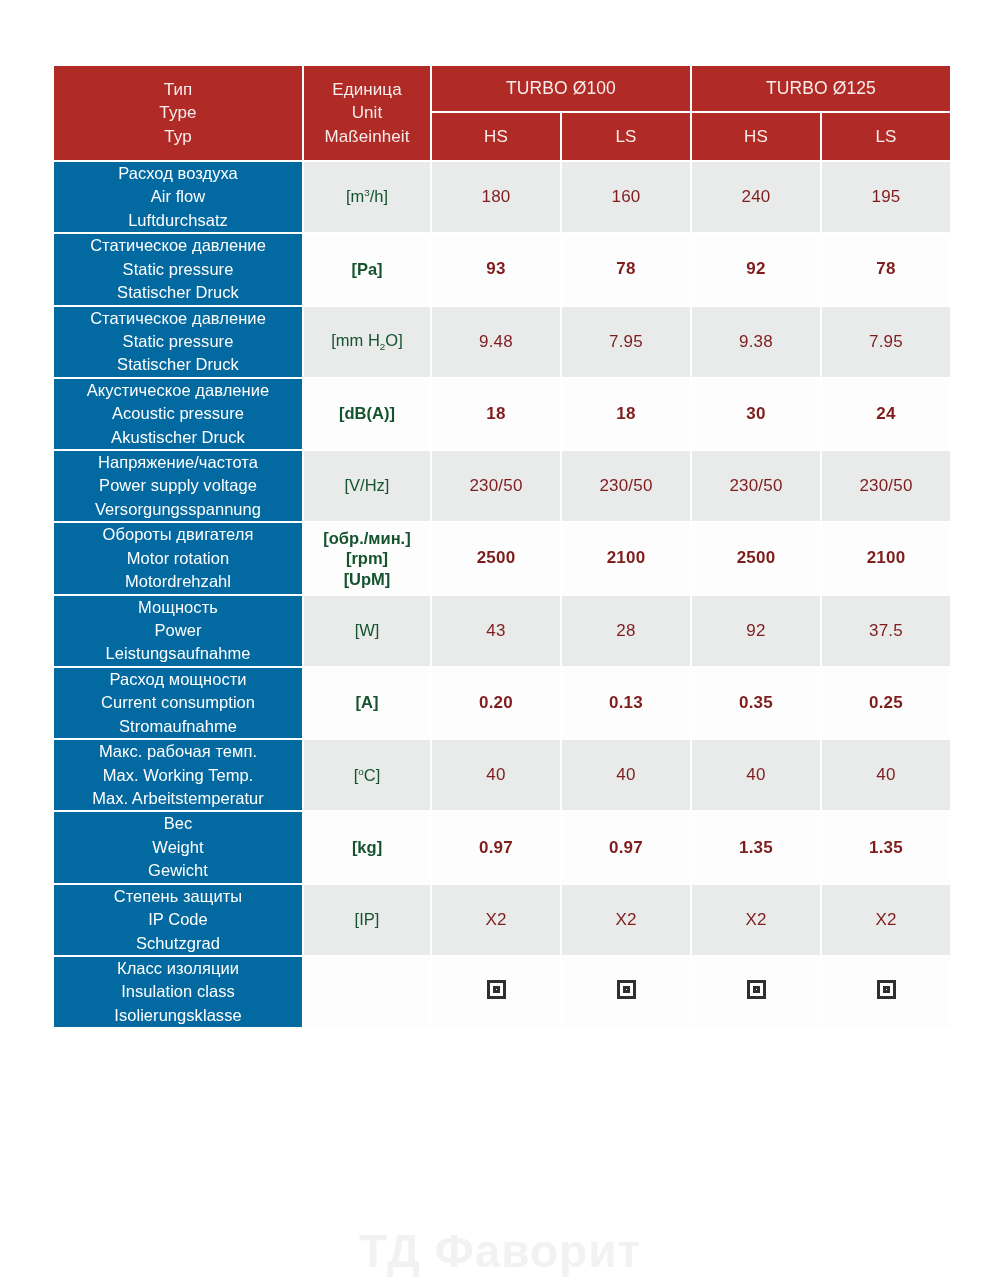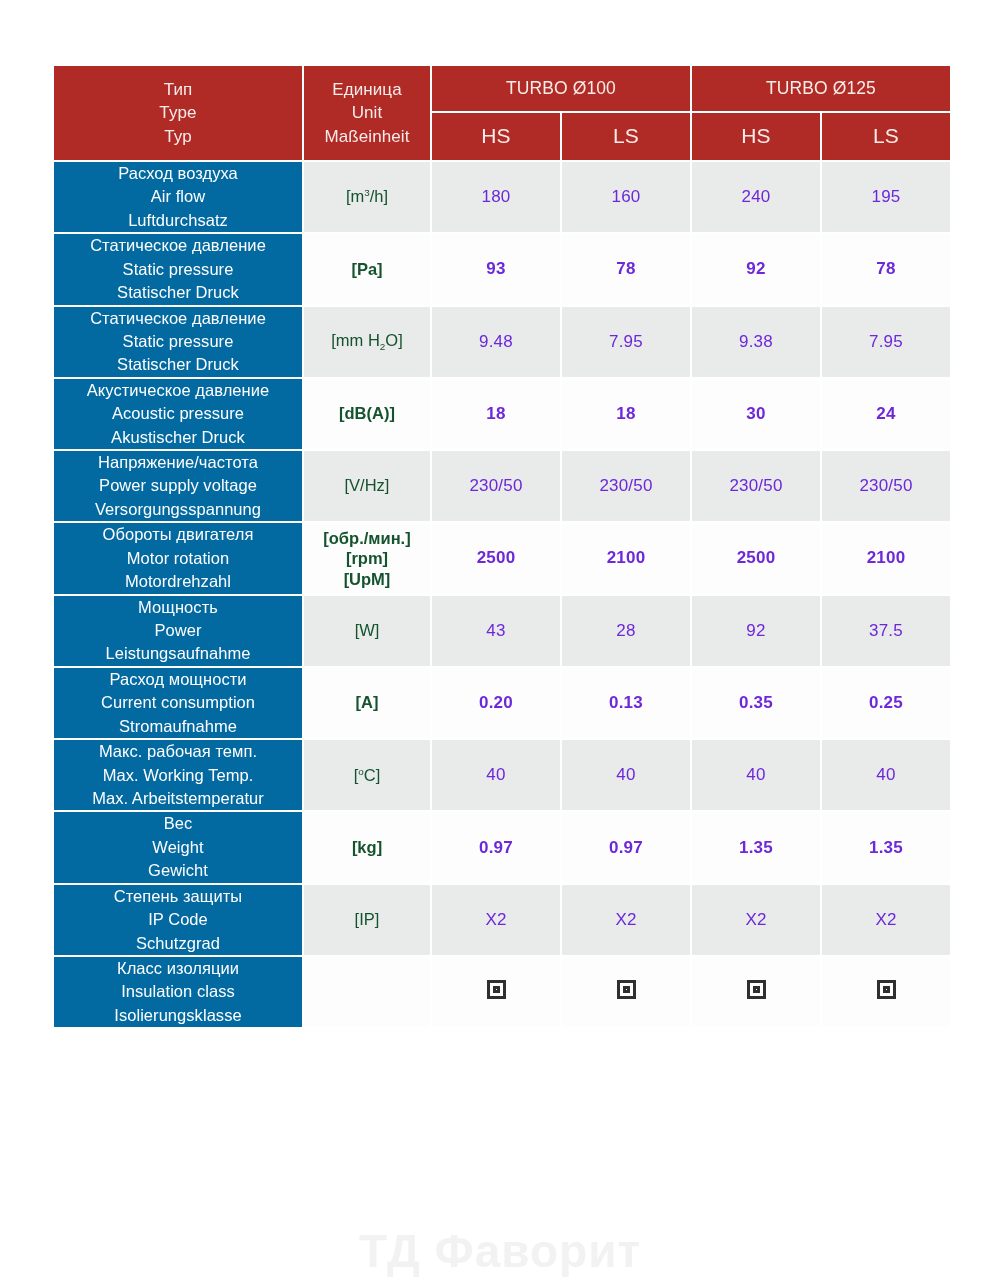--- a/index.html
+++ b/index.html
@@ -52,21 +52,21 @@
   .hd-unit {
     height: 92px;
     padding: 4px 4px;
   }
   .hd-model {
     height: 45px;
     font-size: 17.5px;
   }
   .hd-sub {
     height: 47px;
-    font-size: 21px;
+    font-size: 17px;
   }
 
   
   .lbl {
     background: #0369a1;
     color: #ffffff;
     font-size: 16.5px;
     line-height: 1.42;
     padding: 6px 8px;
     letter-spacing: .05px;
@@ -77,21 +77,21 @@
     font-size: 16.5px;
     color: #14532d;
     line-height: 1.3;
     padding: 4px 4px;
   }
   .unit-multi { line-height: 1.22; }
 
   
   .val {
     font-size: 17px;
-    color: #6d28d9;
+    color: #7f1d1d;
     letter-spacing: .2px;
   }
 
   
   .shade .unit, .shade .val { background: #e9eaea; }
   .plain .unit, .plain .val { background: #fdfdfd; font-weight: bold; }
 
   sup, sub {
     font-size: 60%;
   }

